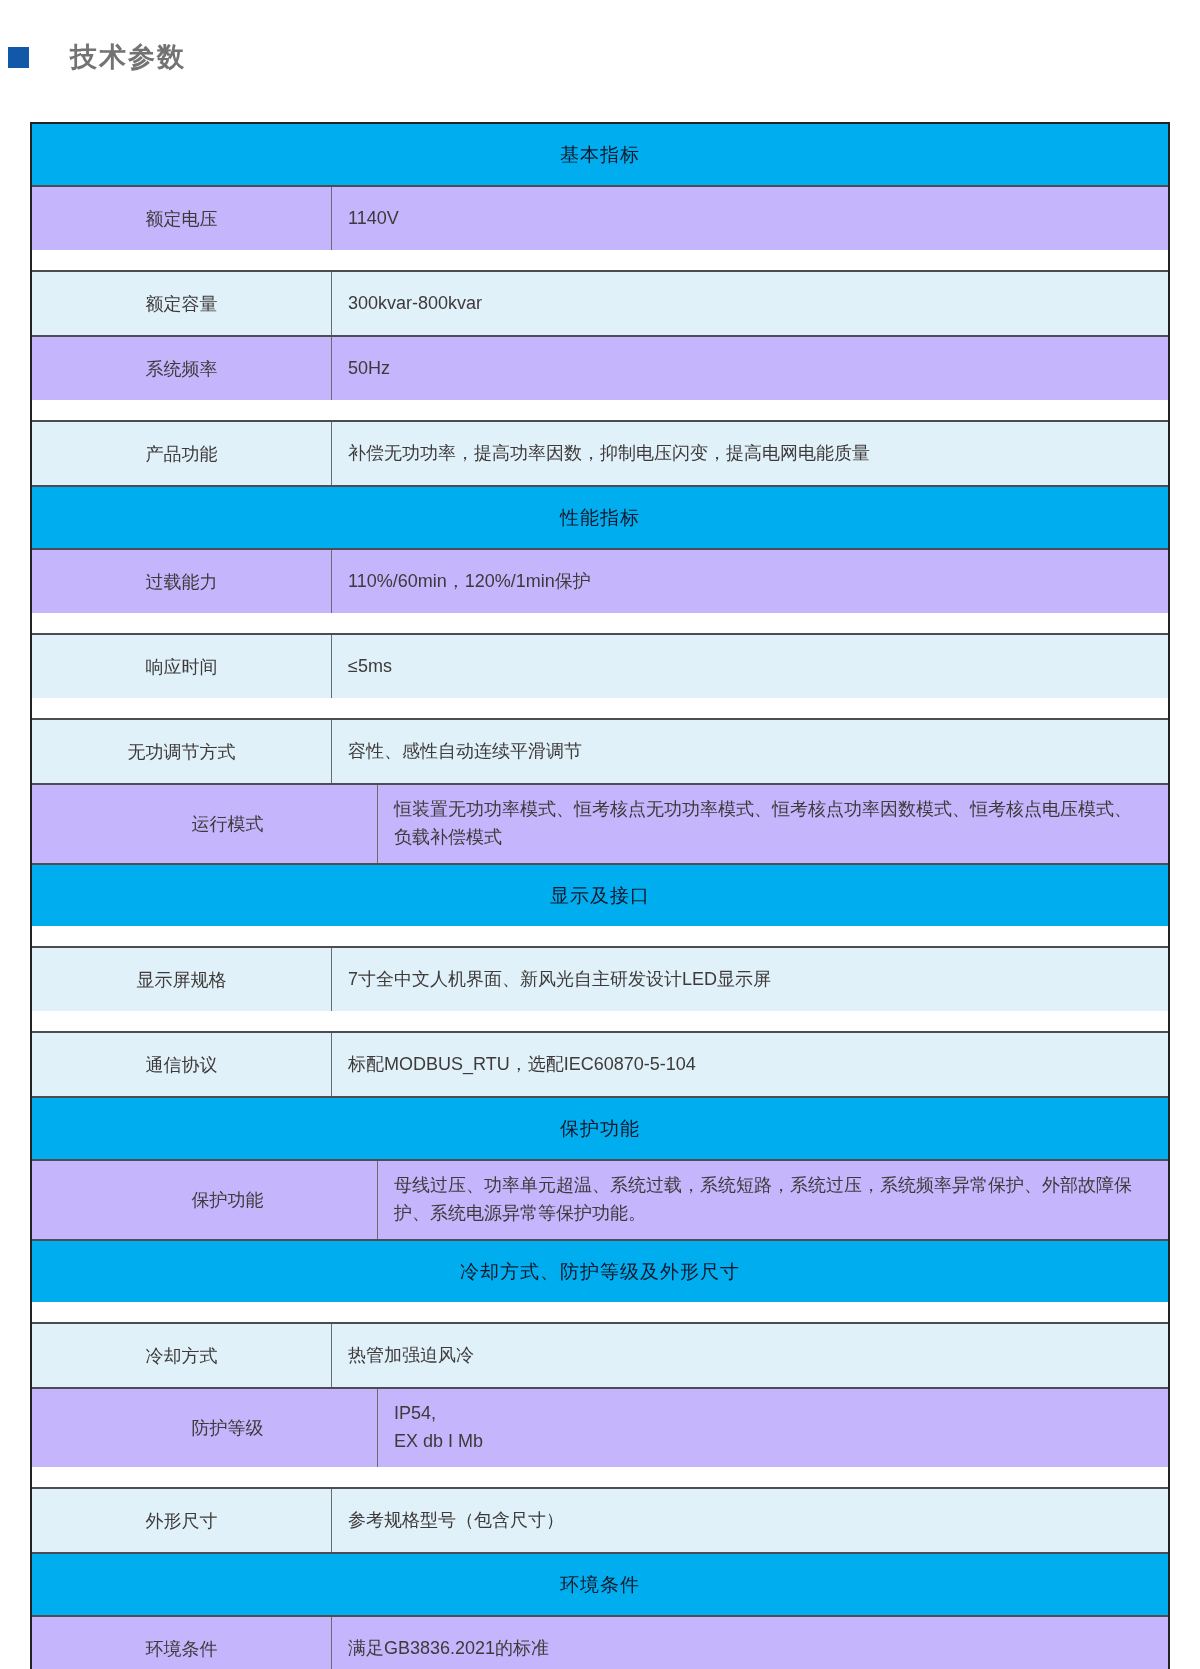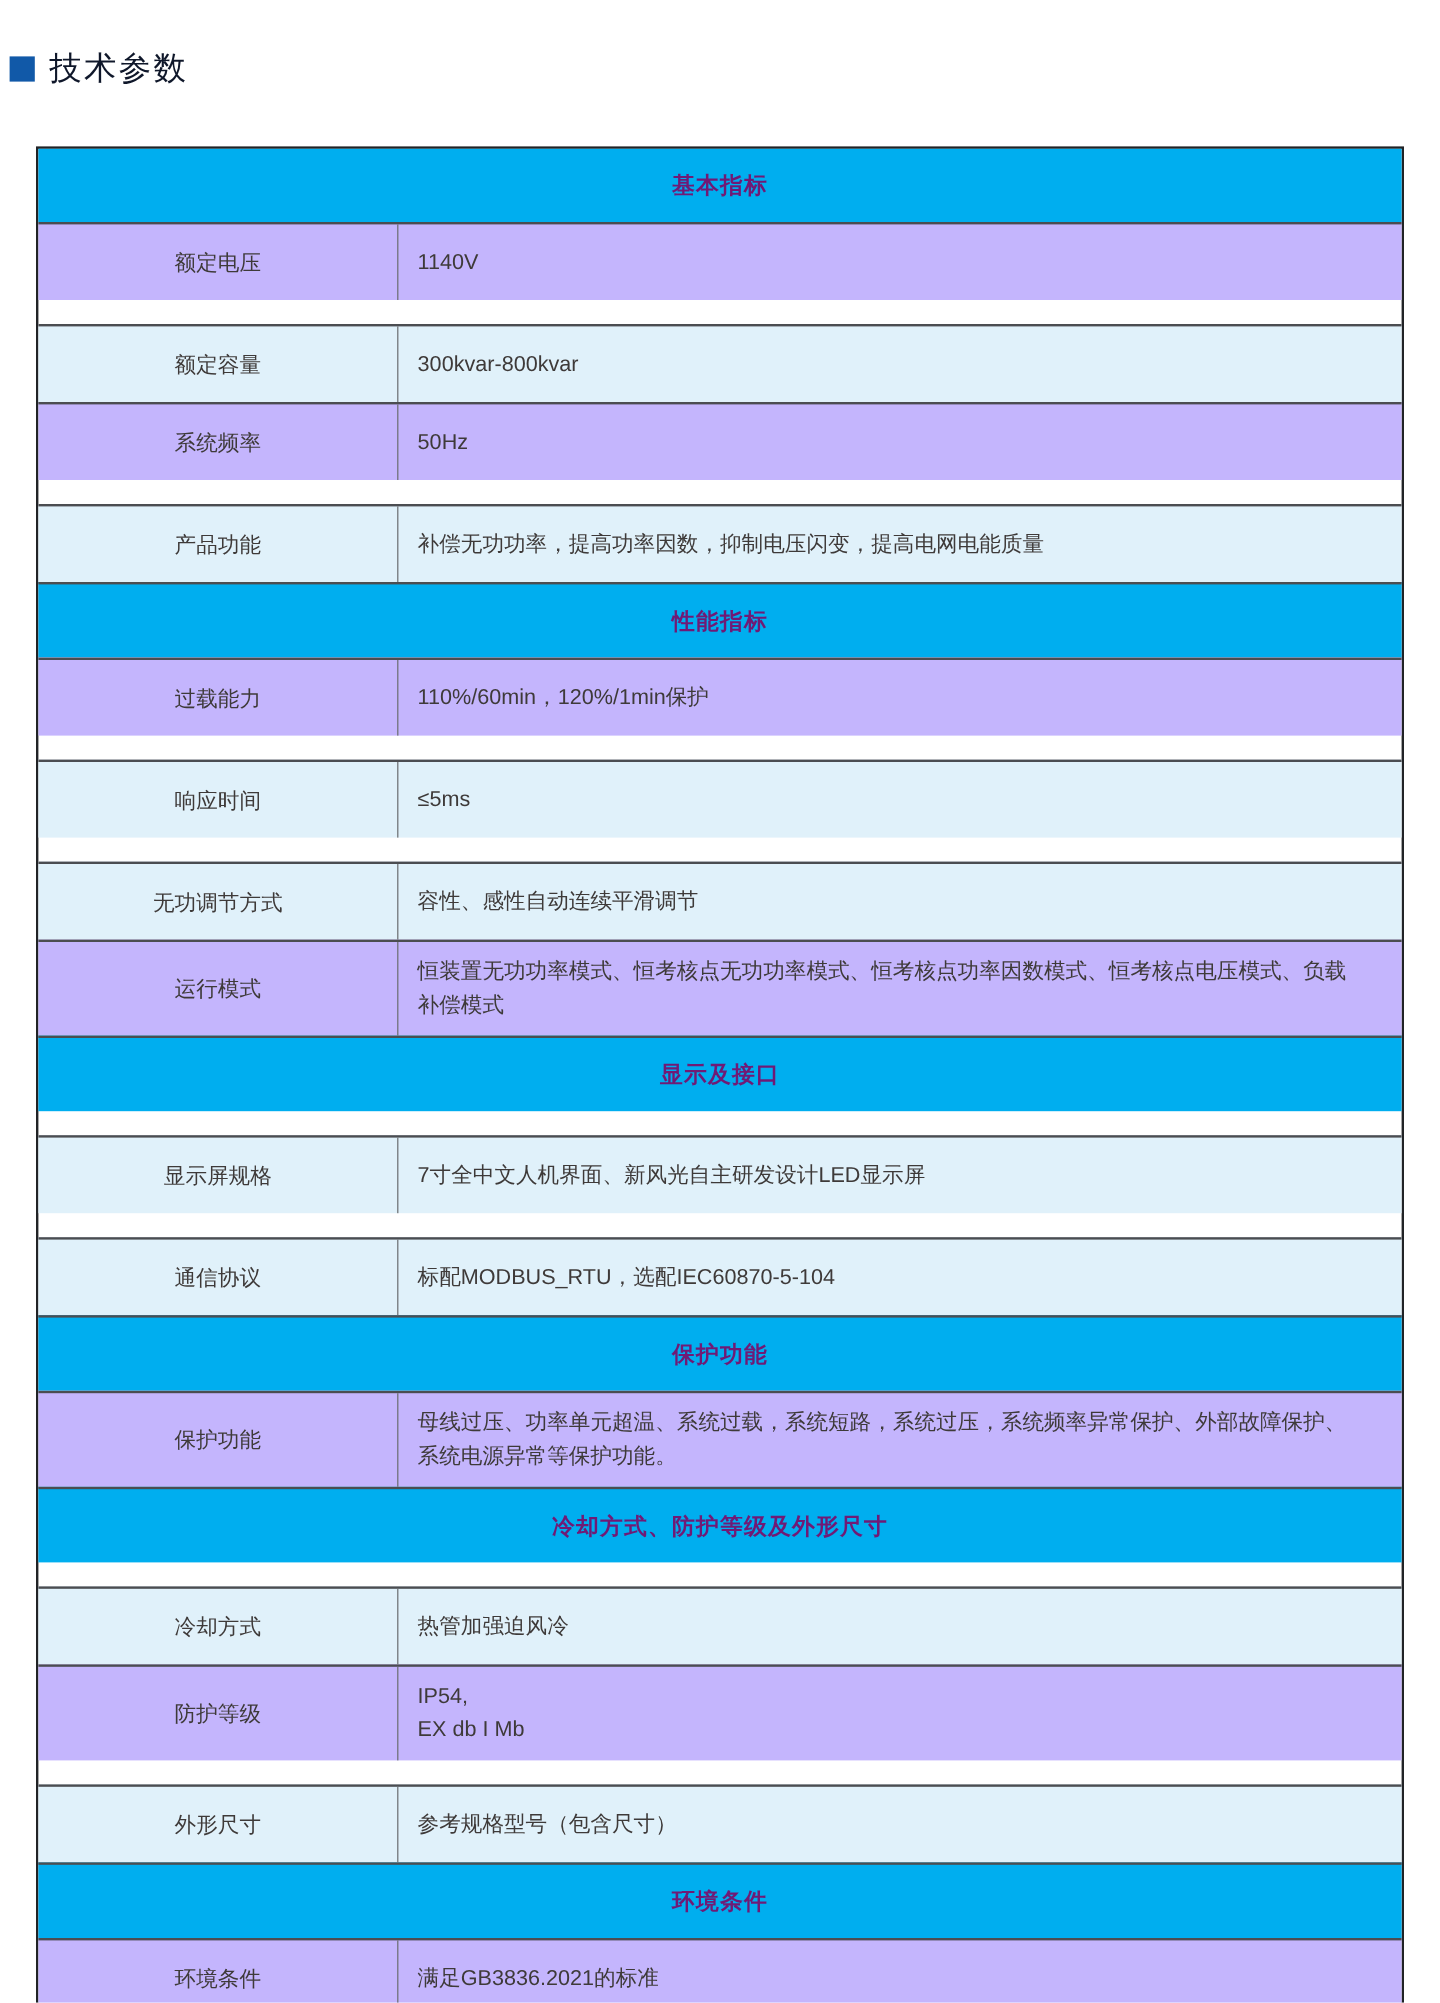--- a/index.html
+++ b/index.html
@@ -26,40 +26,41 @@
     gap: 12px;
   }
   .title-square {
     width: 21px;
     height: 21px;
     background: #1159A8;
     flex: 0 0 auto;
   }
   .page-title {
     font-size: 27px;
-    font-weight: normal;
-    color: #0f172a;
+    font-weight: bold;
+    color: #737373;
     letter-spacing: 2px;
     line-height: 1;
+    margin-left: 29px;
   }
   
   .spec-table {
     position: absolute;
     left: 30px;
     top: 122px;
     width: 1140px;
     border: 2px solid #212326;
     box-sizing: border-box;
     background: #ffffff;
   }
   .section-header {
     background: #00AEEF;
-    color: #701a75;
+    color: #0f172a;
     font-size: 19px;
-    font-weight: bold;
+    font-weight: normal;
     height: 61px;
     display: flex;
     align-items: center;
     justify-content: center;
     letter-spacing: 1px;
     text-align: right;
   }
   .section-header + .data-row,
   .data-row + .section-header,
   .data-row + .data-row,
@@ -71,20 +72,21 @@
     align-items: stretch;
     min-height: 63px;
     background: #c4b5fd;
   }
   .data-row.alt {
     background: #E0F1FA;
     margin-top: 20px;
   }
   .data-row.tall {
     min-height: 78px;
+    padding-left: 46px;
   }
   .cell-label {
     flex: 0 0 300px;
     display: flex;
     align-items: center;
     justify-content: center;
     text-align: center;
     font-size: 18px;
     padding: 8px 10px;
     box-sizing: border-box;

